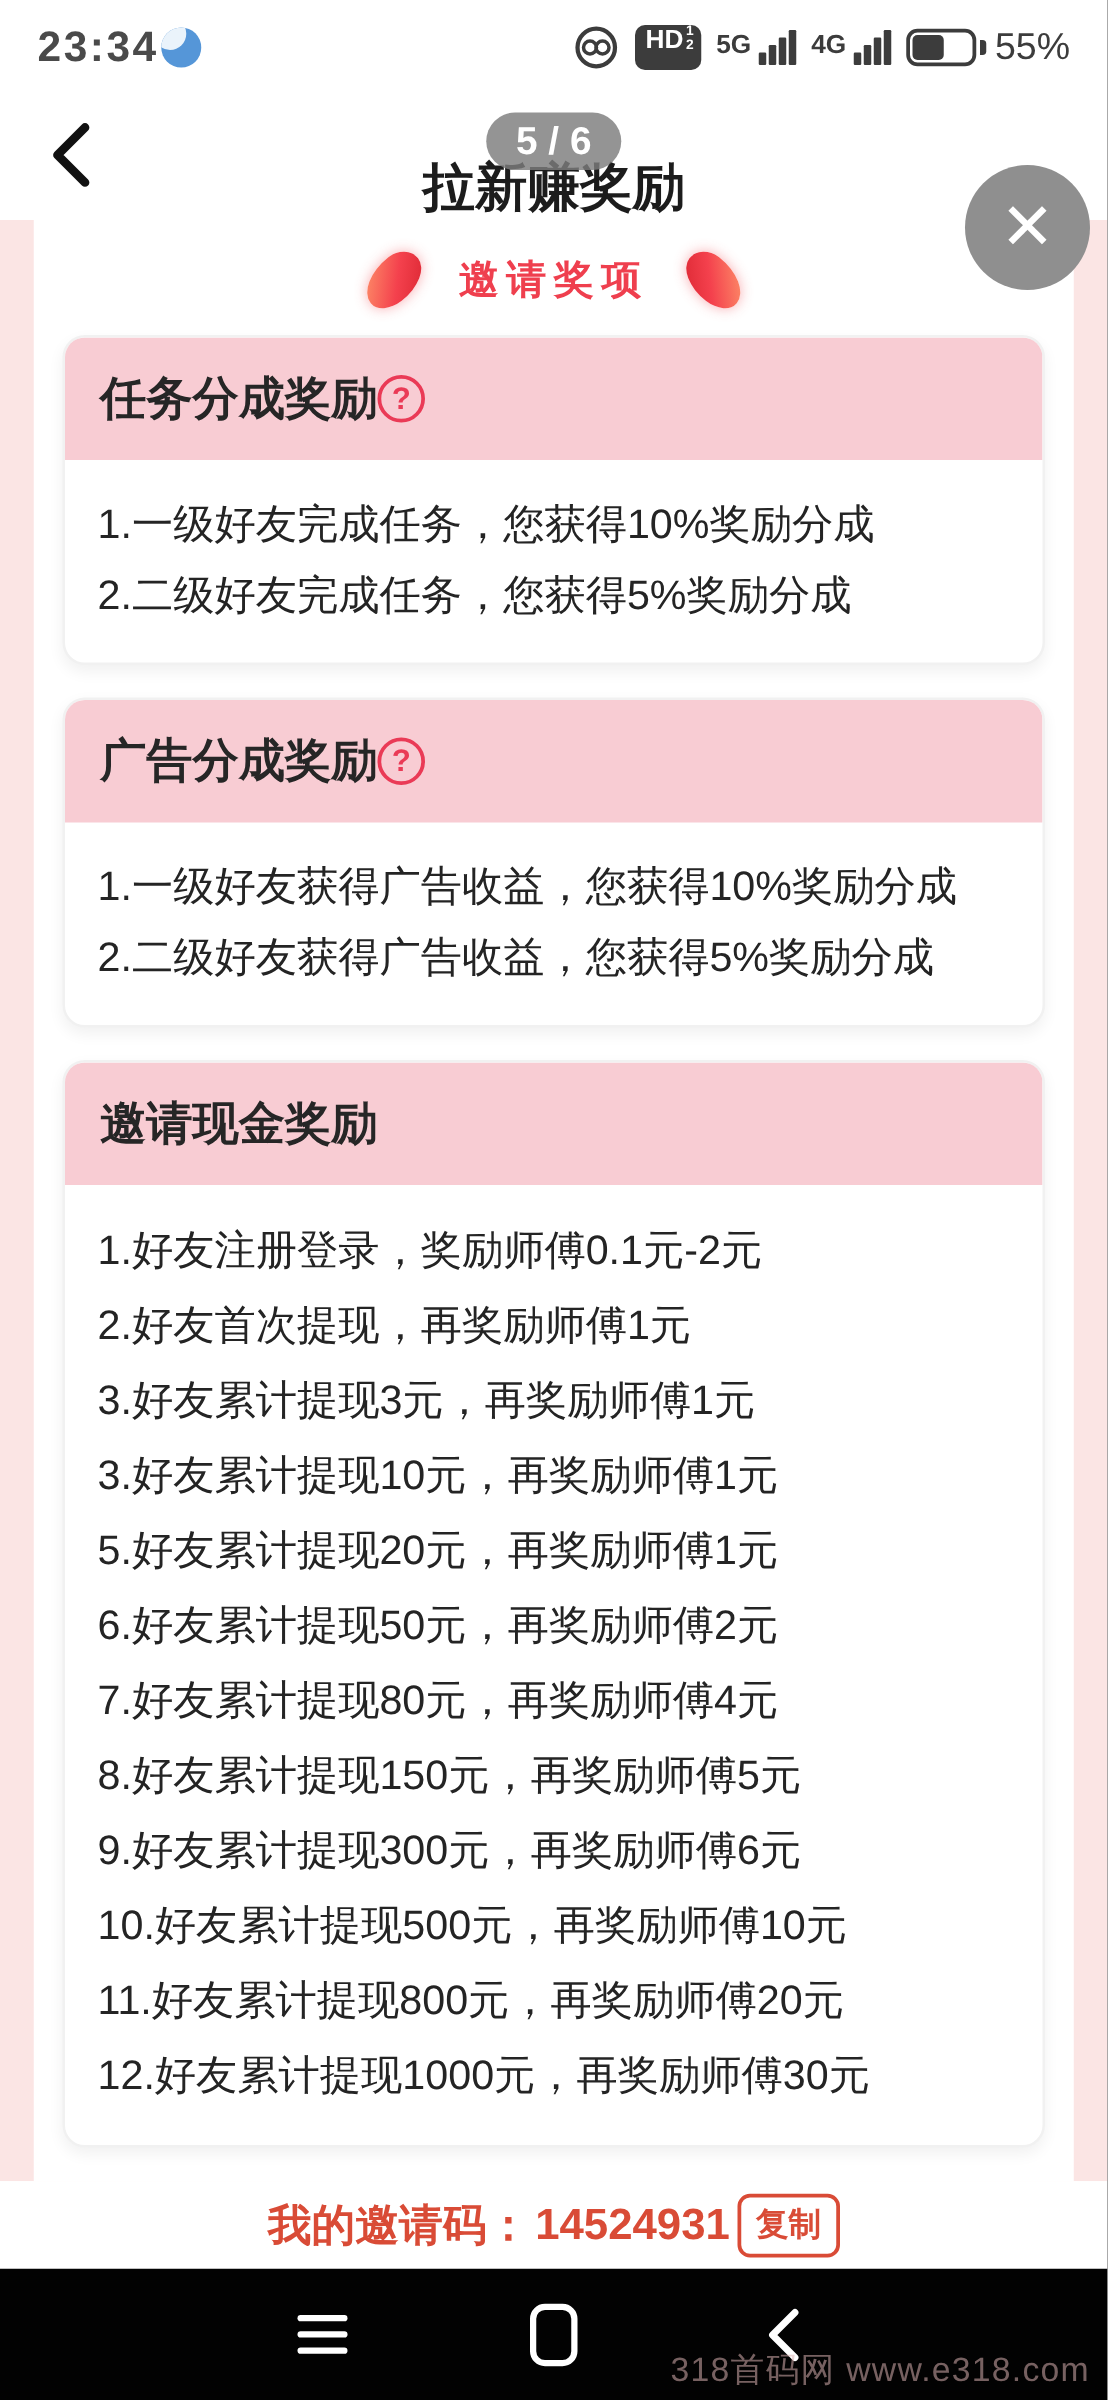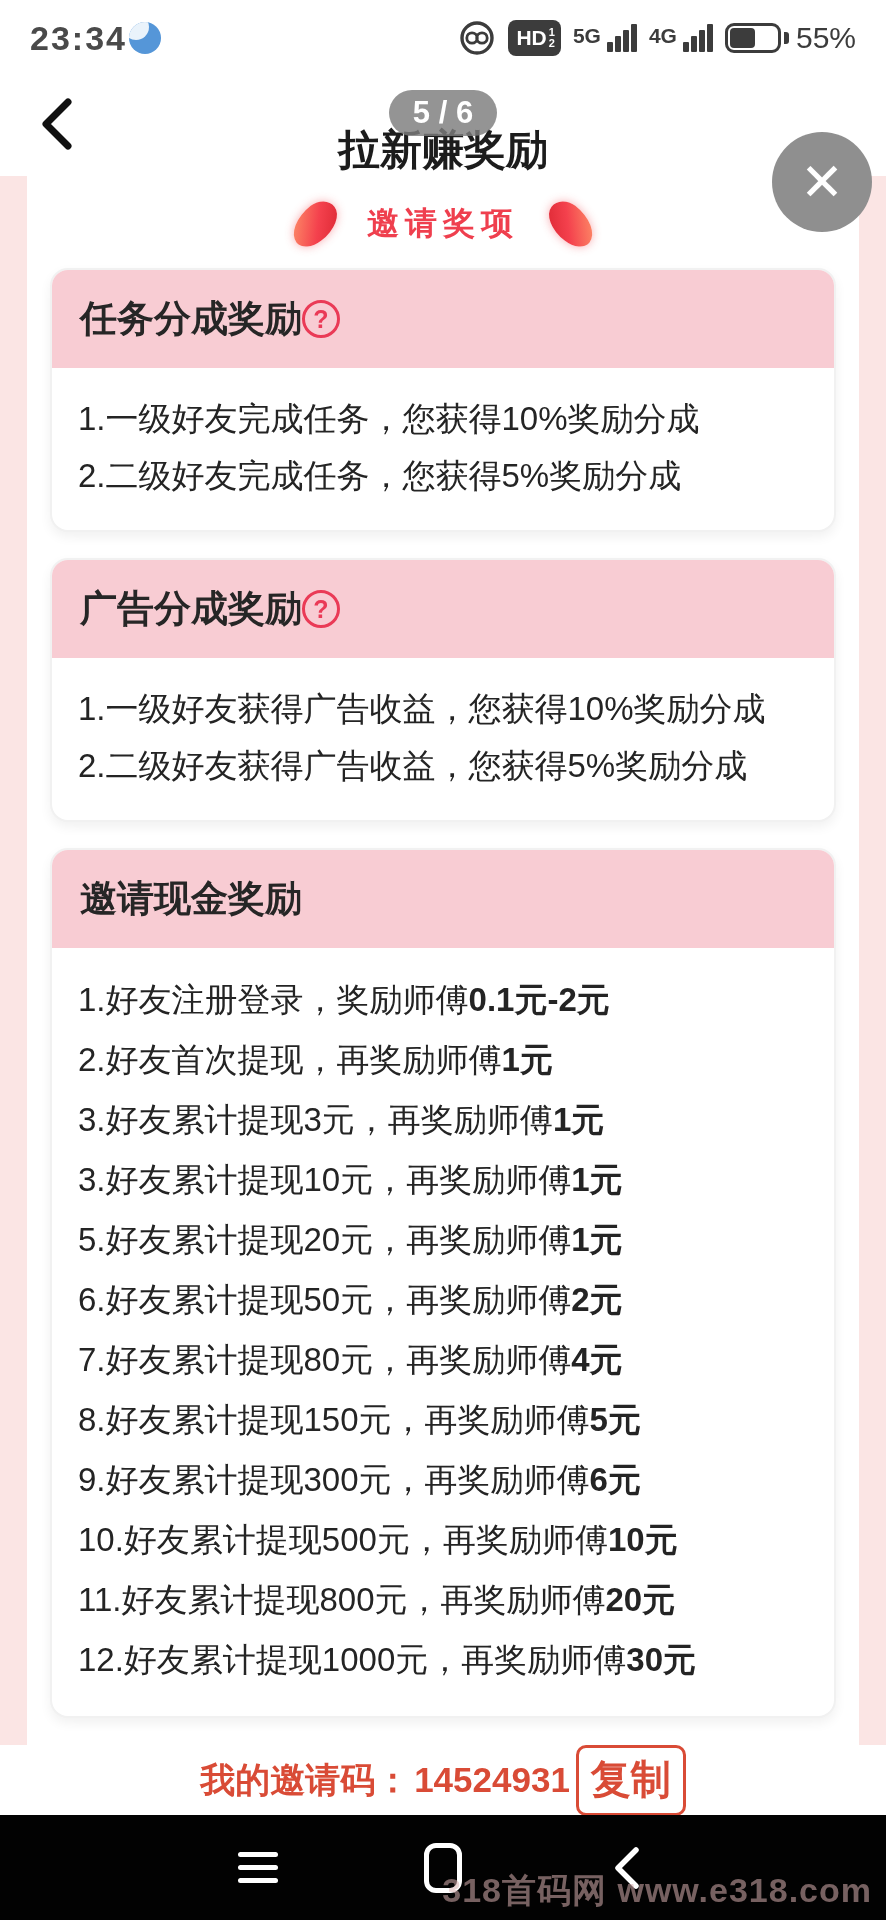--- a/index.html
+++ b/index.html
@@ -21,21 +21,21 @@
     background:#5596d8; position:relative; overflow:hidden;
   }
   .moon-badge::after{
     content:""; position:absolute; left:-6px; top:-8px; width:26px; height:26px;
     border-radius:50%; background:#eaf3fb;
   }
   .sb-right{ display:flex; align-items:center; gap:12px; }
   .chain-ico{ width:38px; height:38px; }
   .hd-badge{
     background:#3c3c3c; color:#fff; border-radius:8px; height:36px;
-    display:flex; align-items:center; padding:0 6px 0 8px; gap:2px;
+    display:flex; align-items:flex-start; padding:0 6px 0 8px; gap:2px;
   }
   .hd-badge .hd-txt{ font-size:21px; font-weight:700; }
   .hd-badge .hd-frac{ display:flex; flex-direction:column; font-size:11px; line-height:11px; font-weight:700; }
   .sig{ display:flex; align-items:center; gap:3px; }
   .sig .nettag{ font-size:21px; font-weight:600; color:#3c3c3c; margin-right:3px; align-self:flex-start; }
   .bars{ display:flex; align-items:flex-end; gap:2px; }
   .bar{ width:6px; background:#3c3c3c; border-radius:1px; }
   .battery{ display:flex; align-items:center; gap:3px; }
   .batt-body{
     width:56px; height:30px; border:3px solid #3c3c3c; border-radius:9px;
@@ -91,44 +91,44 @@
   }
   .card-title{ font-size:37px; font-weight:700; color:#262626; }
   .help-icon{
     width:38px; height:38px; border:3px solid #ea3a56; border-radius:50%;
     color:#ea3a56; font-size:25px; font-weight:700; display:flex; align-items:center;
     justify-content:center; cursor:pointer; background:transparent;
   }
   .card-body{ padding:22px 10px 26px 26px; }
   .card-line{ font-size:33px; color:#242424; line-height:57px; white-space:nowrap; }
   .card.cash .card-line{ line-height:60px; }
-  .card-line b{ font-weight:700; }
+  .card-line b{ font-weight:400; }
   
   .footer{
     height:70px; background:#fff; display:flex; align-items:center; justify-content:center;
     gap:4px;
   }
   .invite-label,.invite-code{ color:#d94b36; font-size:35px; font-weight:600; }
   .copy-btn{
     margin-left:2px; border:3px solid #d94b36; color:#d94b36; background:transparent;
-    font-size:40px; border-radius:10px; padding:4px 12px 6px 12px; cursor:pointer;
+    font-size:26px; border-radius:10px; padding:4px 12px 6px 12px; cursor:pointer;
     font-weight:600;
   }
   
   .navbar{ position:relative; height:105px; background:#020202; }
   .nav-btn{ position:absolute; top:0; width:90px; height:100%; background:none; border:none; cursor:pointer;
     display:flex; align-items:center; justify-content:center; }
   .nav-recents{ left:213px; }
   .nav-home{ left:398px; }
   .nav-back{ left:582px; }
   .hamburger{ display:flex; flex-direction:column; gap:8px; }
   .hamburger span{ display:block; width:40px; height:5px; background:#fff; border-radius:3px; }
   .home-square{ width:38px; height:50px; border:5px solid #fff; border-radius:12px; }
   .watermark{
-    position:absolute; right:14px; bottom:6px; font-size:34px; font-weight:700;
+    position:absolute; right:14px; bottom:6px; font-size:27px; font-weight:400;
     color:rgba(216,177,177,.55); letter-spacing:1px;
   }
 </style>
 </head>
 <body>
 
 <div class="screen">
 
   <div class="statusbar">
     <div class="sb-left">

